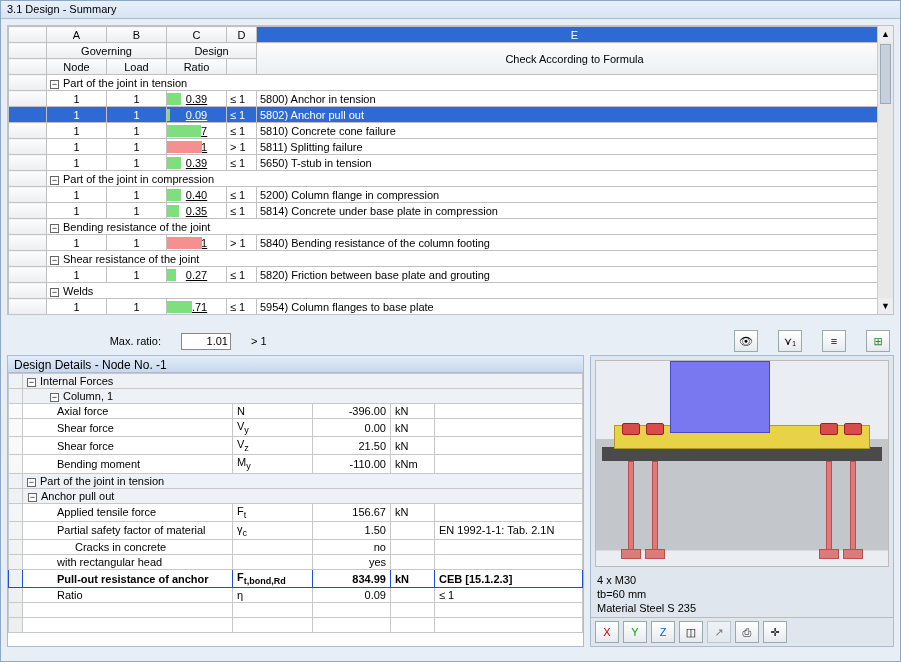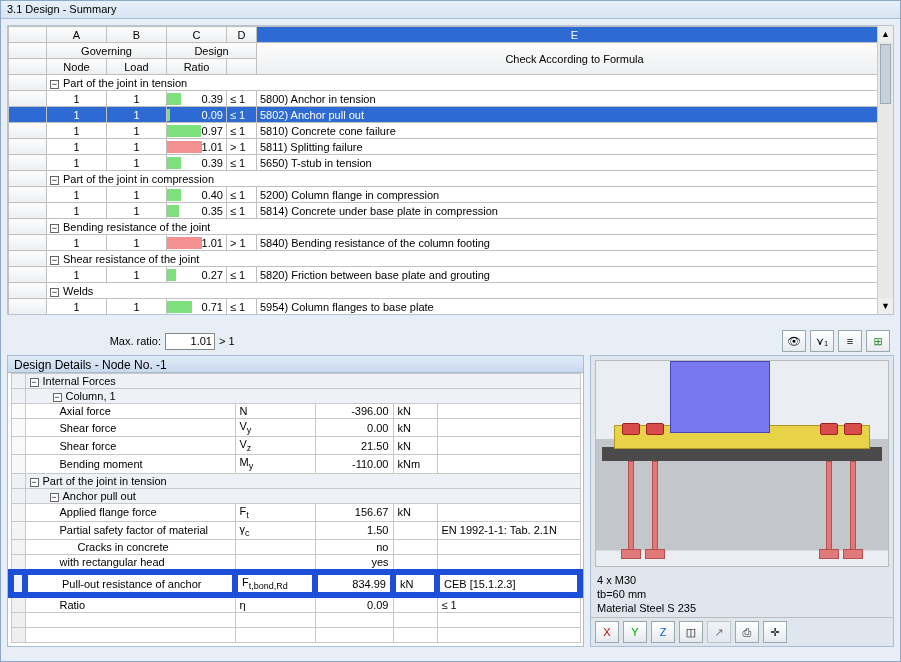--- a/index.html
+++ b/index.html
@@ -51,29 +51,29 @@
   .col-C { width: 60px; }
   .col-D { width: 30px; }
   .col-E { }
   td.rowhdr { background: linear-gradient(#fdfdfd,#eceef0); }
   td.cnum { text-align: center; }
   .grouprow td.txt { background:#fff; }
   .tree {
     display:inline-block; width:9px; height:9px; border:1px solid #666; margin-right:4px;
     line-height:7px; text-align:center; font-size:9px; background:#fff;
   }
-  .ratio-cell { position: relative; text-align: right; padding-right: 6px; }
+  .ratio-cell { position: relative; text-align: center; padding-right: 6px; text-decoration: underline; }
   .ratio-bar { position:absolute; left:0; top:2px; height:12px; }
   .selrow td { background: #2d6ad4 !important; color:#fff; }
   .selrow td.rowhdr { background: #2d6ad4 !important; }
   .colhdr-E-sel { background: #2d6ad4 !important; color:#fff; }
 
   .maxratio-row {
     position:absolute; left:60px; bottom:4px; right:10px; height:20px;
-    display:flex; align-items:center; gap:4px;
+    display:flex; align-items:center; gap:20px;
   }
   .maxratio-row .lbl { width:100px; text-align:right; }
   .maxratio-row input { width:50px; font-size:11px; text-align:right; border:1px solid #888; height:17px; }
   .maxratio-row .cmp { width:30px; }
   .maxratio-row .spacer { flex:1; }
   .toolbtn {
     width:24px; height:22px; border:1px solid #9aa; background:linear-gradient(#fff,#e6eaf0);
     display:flex; align-items:center; justify-content:center; cursor:pointer;
   }
 
@@ -97,21 +97,21 @@
     border:1px solid #c8c8c8; padding: 1px 4px; height:15px; font-size:11px;
     white-space:nowrap; overflow:hidden;
   }
   .dt-c0 { width:14px; background:linear-gradient(#fdfdfd,#eceef0); }
   .dt-c1 { width:210px; }
   .dt-c2 { width:80px; }
   .dt-c3 { width:78px; text-align:right; }
   .dt-c4 { width:44px; }
   .dt-c5 { }
   .dt-head td { background:#eef2f6; }
-  .selected-det td { border:6px solid #1d4ed8; }
+  .selected-det td { border:1px solid #1d4ed8;font-weight:bold; }
 
   .viewer-canvas { flex:1; position:relative; overflow:hidden; background:#eaeef2; margin:4px; border:1px solid #bbb; }
   .viewer-info { padding:2px 6px; font-size:11px; line-height:14px; }
   .viewer-toolbar { display:flex; gap:4px; padding:3px 4px; border-top:1px solid #bbb; }
 
   
   .ground { position:absolute; left:-30px; right:-30px; top:78px; bottom:-10px;
     background:#c3c7cc; transform: perspective(500px) rotateX(50deg); transform-origin: top center; }
   .slab { position:absolute; left:6px; right:6px; top:86px; height:14px; background:#4a4a4a; }
   .plate { position:absolute; left:18px; right:18px; top:64px; height:24px; background:#e8d248; border:1px solid #b09a20; }
@@ -353,25 +353,25 @@
               <td class="dt-c3">-110.00</td>
               <td>kNm</td>
               <td></td>
             </tr>
             <tr class="dt-head">
               <td></td>
               <td colspan="5" style="padding-left:4px"><span class="tree">−</span>Part of the joint in tension</td>
             </tr>
             <tr class="dt-head">
               <td></td>
-              <td colspan="5" style="padding-left:24px"><span class="tree">−</span>Anchor pull out</td>
-            </tr>
-            <tr>
-              <td></td>
-              <td style="padding-left:34px">Applied flange force</td>
+              <td colspan="5" style="padding-left:5px"><span class="tree">−</span>Anchor pull out</td>
+            </tr>
+            <tr>
+              <td></td>
+              <td style="padding-left:34px">Applied tensile force</td>
               <td>F<sub>t</sub></td>
               <td class="dt-c3">156.67</td>
               <td>kN</td>
               <td></td>
             </tr>
             <tr>
               <td></td>
               <td style="padding-left:34px">Partial safety factor of material</td>
               <td>γ<sub>c</sub></td>
               <td class="dt-c3">1.50</td>

